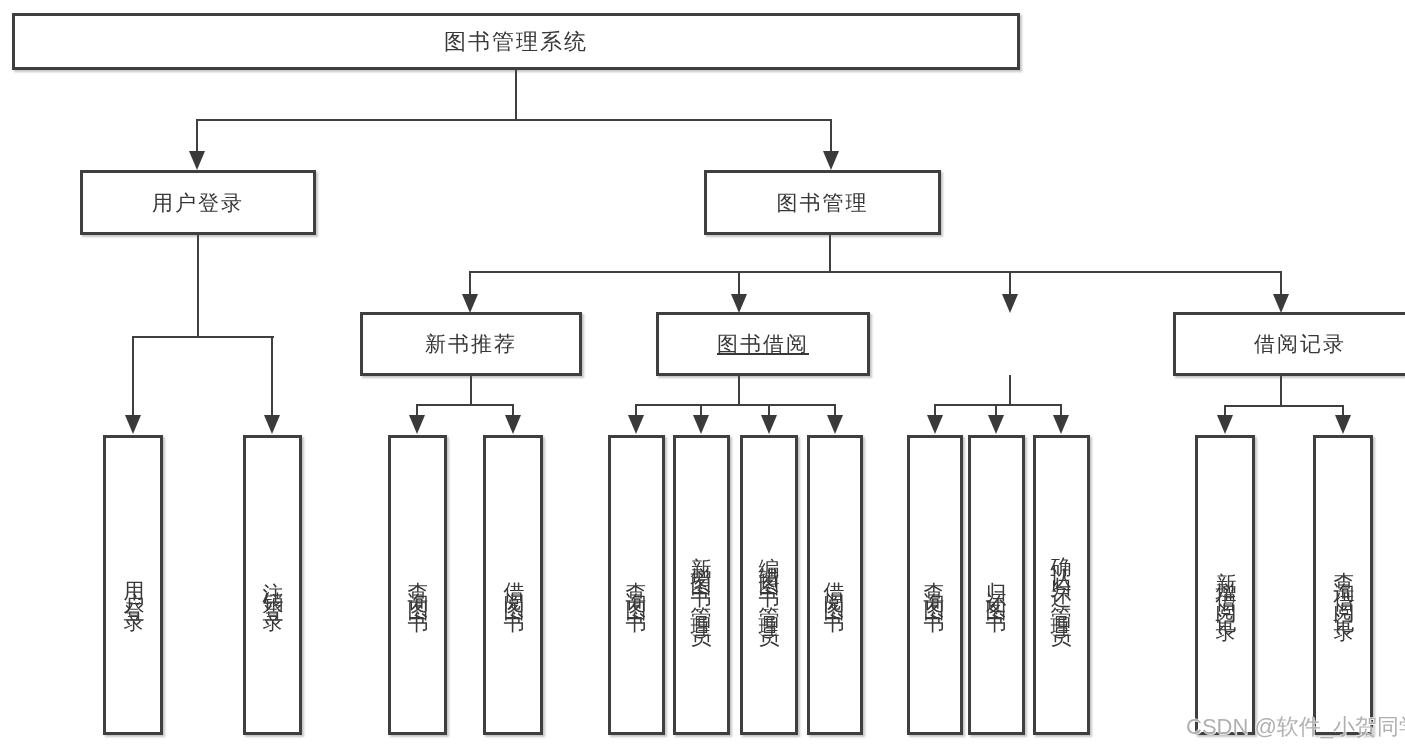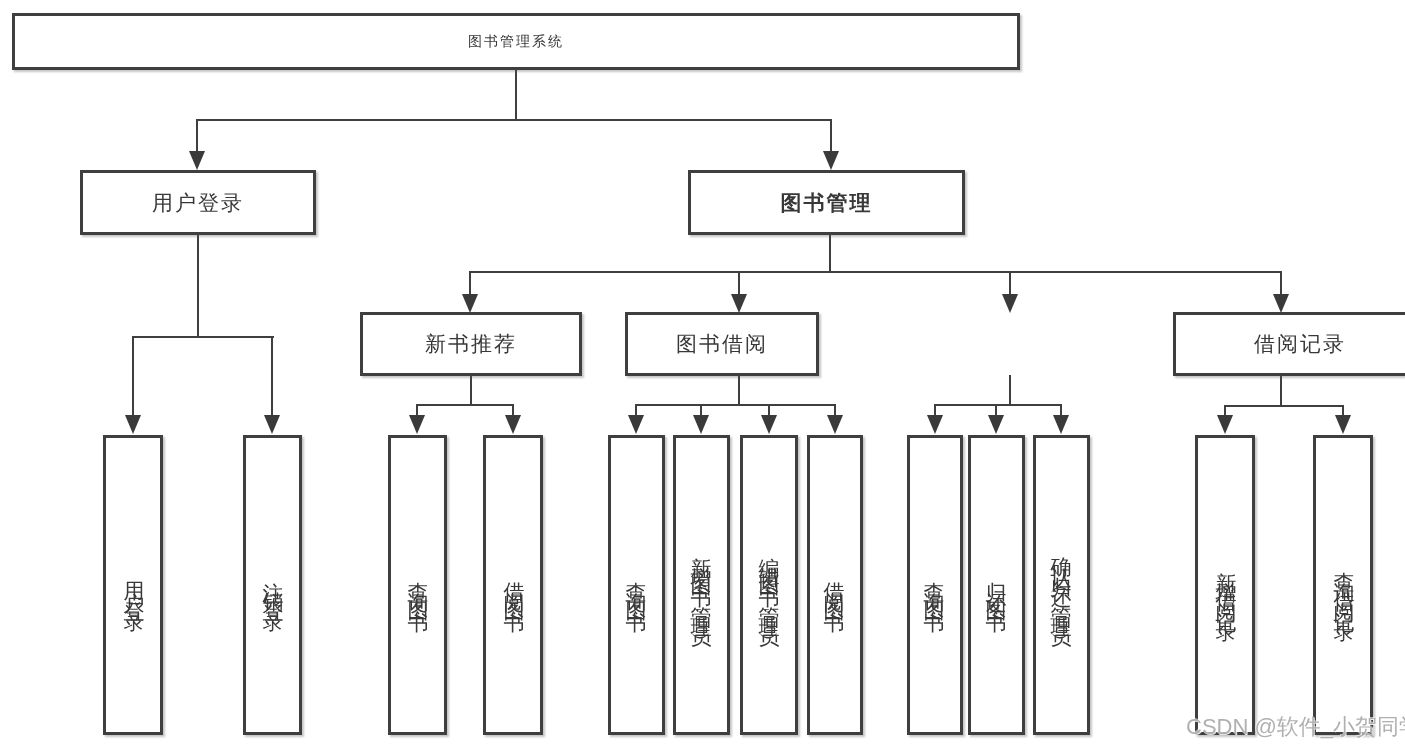--- a/index.html
+++ b/index.html
@@ -27,21 +27,21 @@
     align-items: center;
     justify-content: center;
     color: #383838;
   }
   .node-h {
     font-size: 21px;
     letter-spacing: 2px;
   }
   .node-root {
     left: 12px; top: 13px; width: 1008px; height: 57px;
-    font-size: 14px;
+    font-size: 22px;
   }
   .node-v {
     top: 435px;
     height: 300px;
     writing-mode: vertical-rl;
     text-align: center;
     font-size: 21px;
     letter-spacing: 10px;
     display: block;
     line-height: 52px;
@@ -123,24 +123,24 @@
       <polygon points="988,415 1004,415 996,434"></polygon>
       <polygon points="1053,415 1069,415 1061,434"></polygon>
       <polygon points="1217,415 1233,415 1225,434"></polygon>
       <polygon points="1335,415 1351,415 1343,434"></polygon>
     </g>
   </svg>
 
   <div class="node node-h node-root">图书管理系统</div>
 
   <div class="node node-h" style="left:80px; top:170px; width:236px; height:65px;">用户登录</div>
-  <div class="node node-h" style="left:688px; top:170px; width:277px; height:65px;font-weight:bold;">图书管理</div>
+  <div class="node node-h" style="left:704px; top:170px; width:237px; height:65px;">图书管理</div>
 
   <div class="node node-h" style="left:360px; top:312px; width:222px; height:64px;">新书推荐</div>
-  <div class="node node-h" style="left:625px; top:312px; width:194px; height:64px;">图书借阅</div>
+  <div class="node node-h" style="left:656px; top:312px; width:214px; height:64px;text-decoration:underline;">图书借阅</div>
   <div class="node node-h" style="left:1173px; top:312px; width:254px; height:64px;">借阅记录</div>
 
   <div class="node node-v" style="left:103px; width:60px;">用户登录</div>
   <div class="node node-v" style="left:243px; width:59px;">注销登录</div>
 
   <div class="node node-v" style="left:388px; width:59px;">查询图书</div>
   <div class="node node-v" style="left:483px; width:60px;">借阅图书</div>
 
   <div class="node node-v" style="left:608px; width:57px;">查询图书</div>
   <div class="node node-v" style="left:673px; width:57px;">新增图书（管理员）</div>

